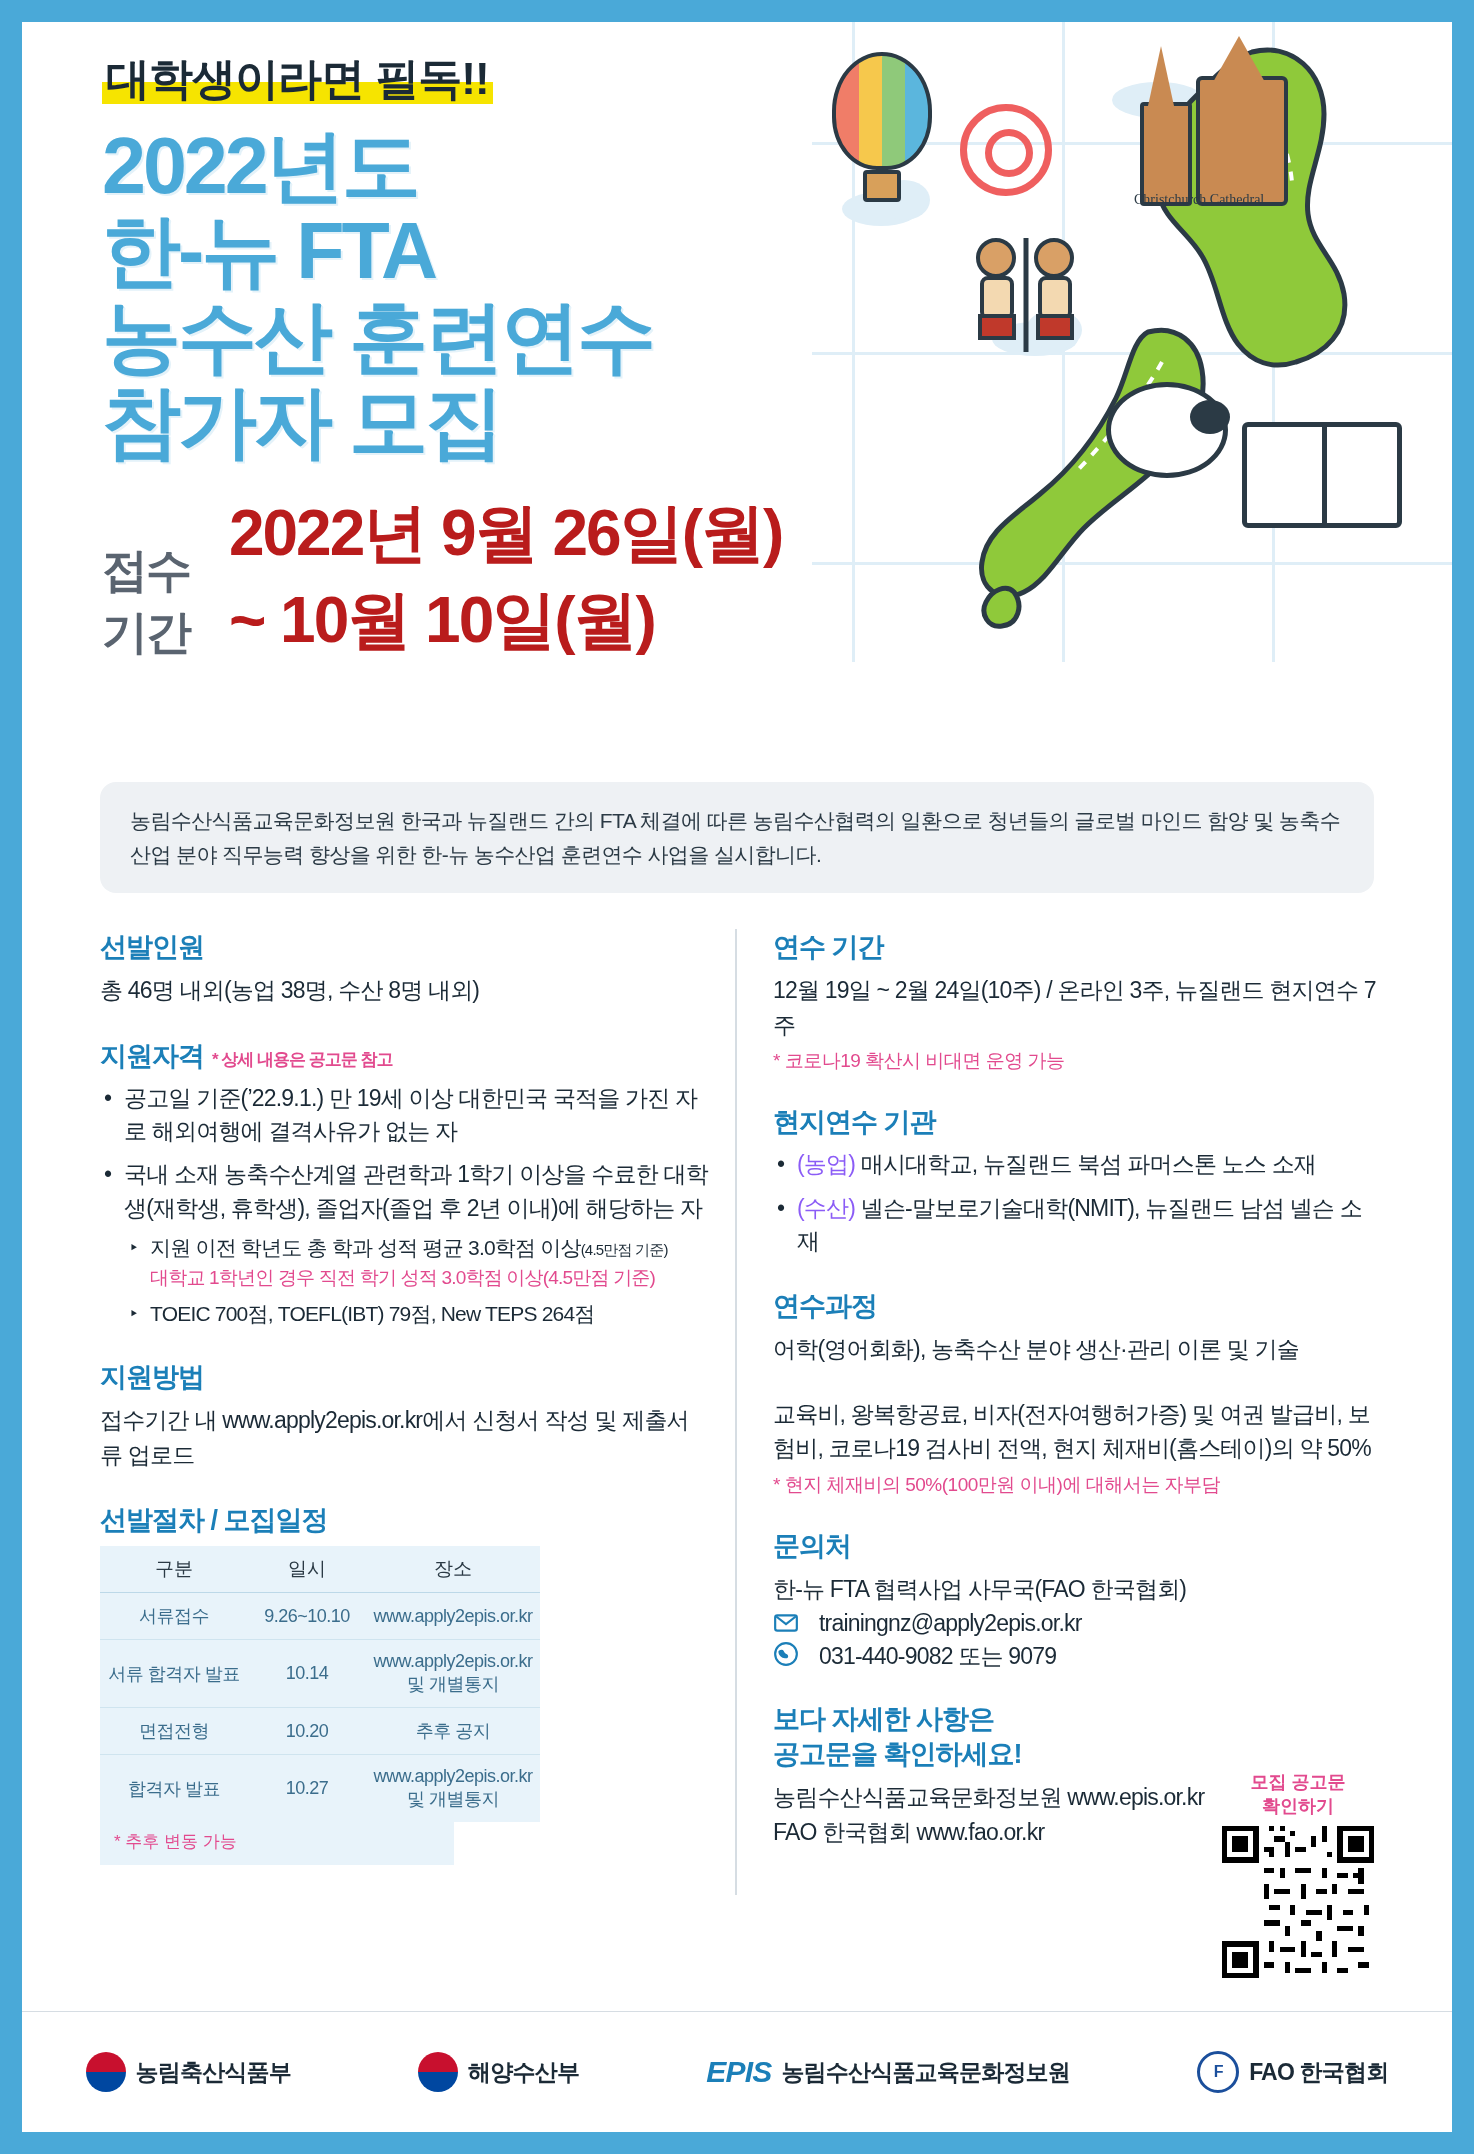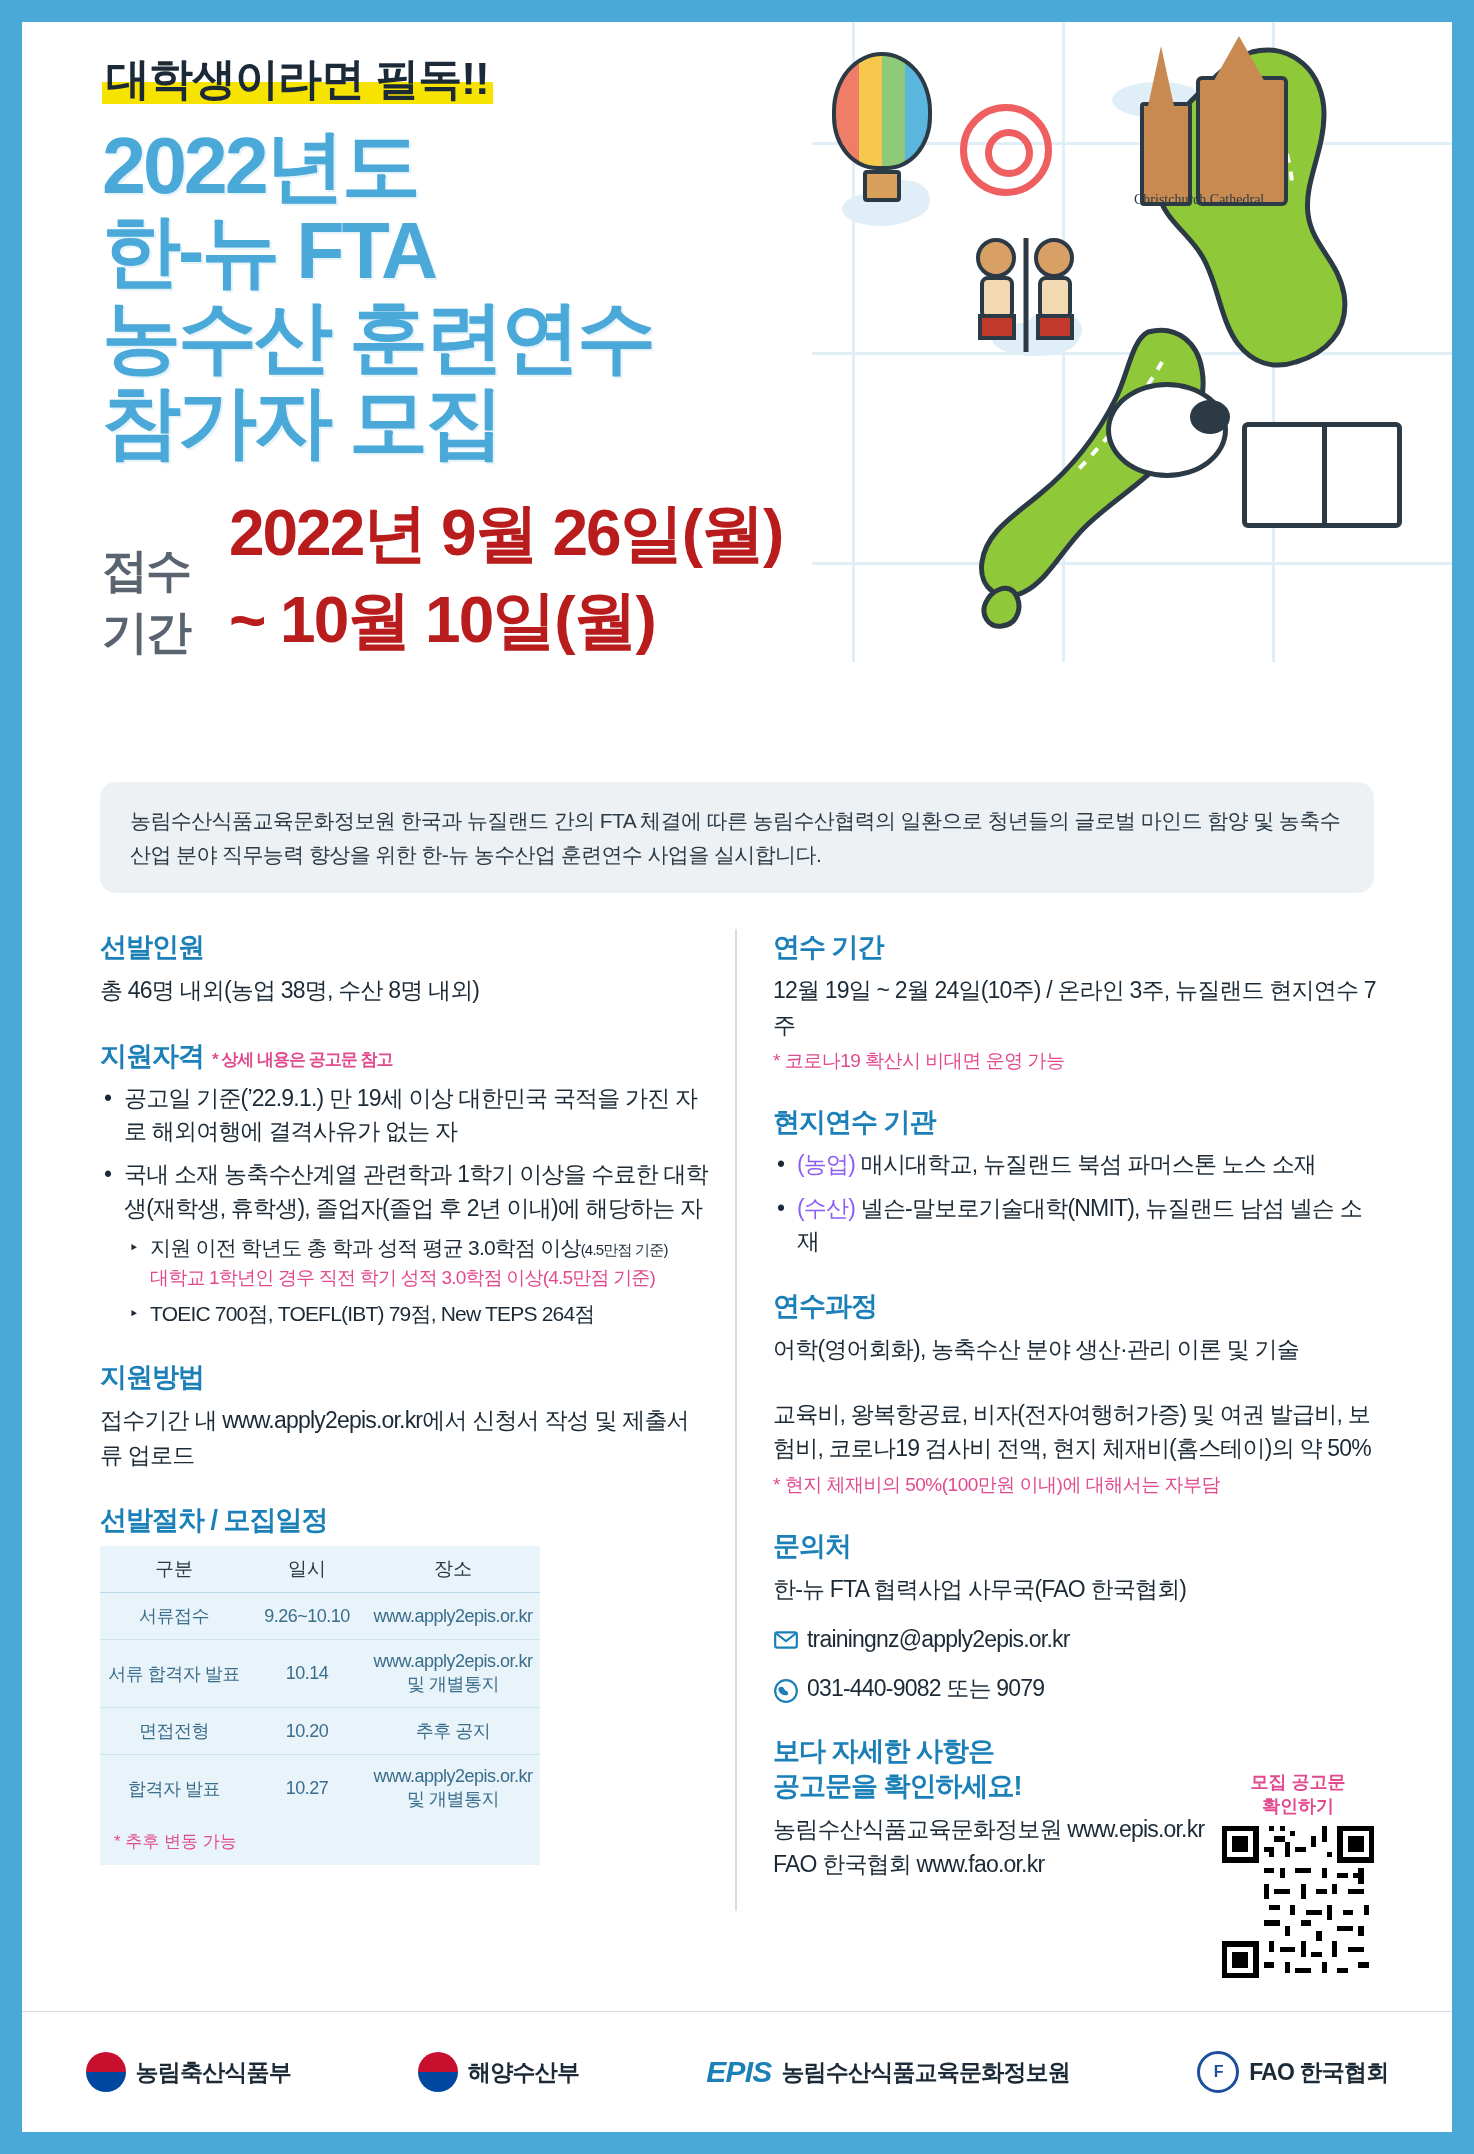--- a/index.html
+++ b/index.html
@@ -85,24 +85,24 @@
   table.sched{border-collapse:collapse;width:440px;background:#e8f3fa;}
   table.sched th{
     font-size:19px;color:#2b3a45;font-weight:normal;padding:10px 4px;
     border-bottom:1px solid #bcd8e8;
   }
   table.sched td{
     font-size:18px;color:#3b6d8c;text-align:center;padding:11px 4px;
     border-bottom:1px solid #cfe4ef;letter-spacing:-0.5px;
   }
   table.sched tr:last-child td{border-bottom:none;}
-  .tbl-note{background:#e8f3fa;font-size:17px;color:#e24a8e;padding:8px 12px 12px 14px;width:440px;box-sizing:border-box;}
-
-  
-  .contact-line{font-size:23px;color:#1b2a36;display:flex;align-items:flex-end;gap:8px;margin-top:20px;letter-spacing:-0.8px;}
+  .tbl-note{background:#e8f3fa;font-size:17px;color:#e24a8e;padding:8px 12px 12px 14px;width:354px;box-sizing:border-box;}
+
+  
+  .contact-line{font-size:23px;color:#1b2a36;display:flex;align-items:flex-start;gap:20px;margin-top:4px;letter-spacing:-0.8px;}
   .ico{width:26px;height:26px;flex:none;color:#1b7fb8;}
 
   
   .qr-wrap{position:absolute;right:78px;bottom:150px;text-align:center;}
   .qr-label{font-size:18px;color:#e24a8e;line-height:1.3;font-weight:bold;}
   .qr-box{width:152px;height:152px;margin-top:8px;}
 
   .cta{font-size:27px;font-weight:bold;color:#1b7fb8;line-height:1.3;letter-spacing:-1px;}
 
   

